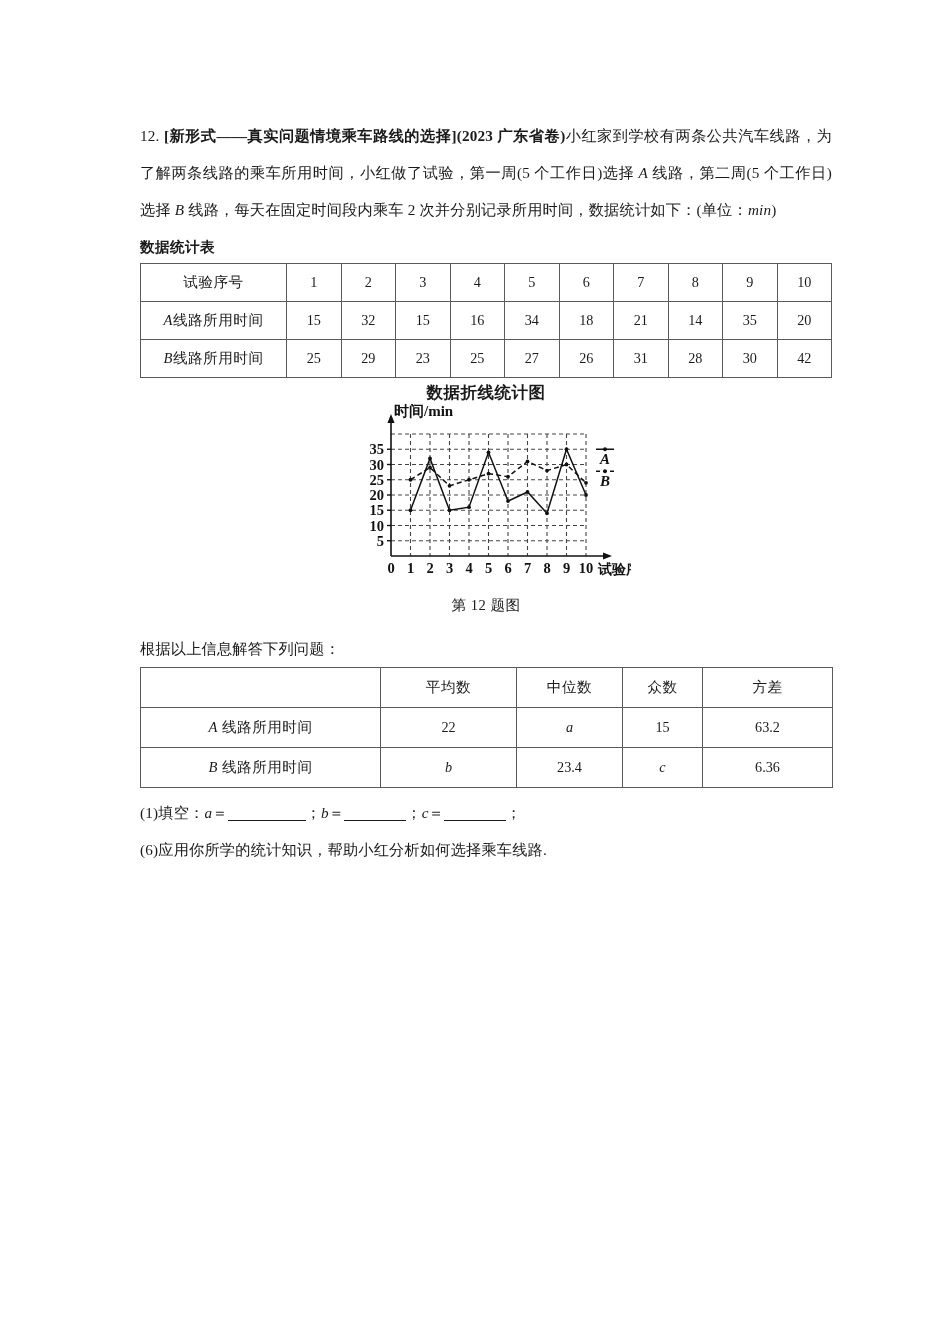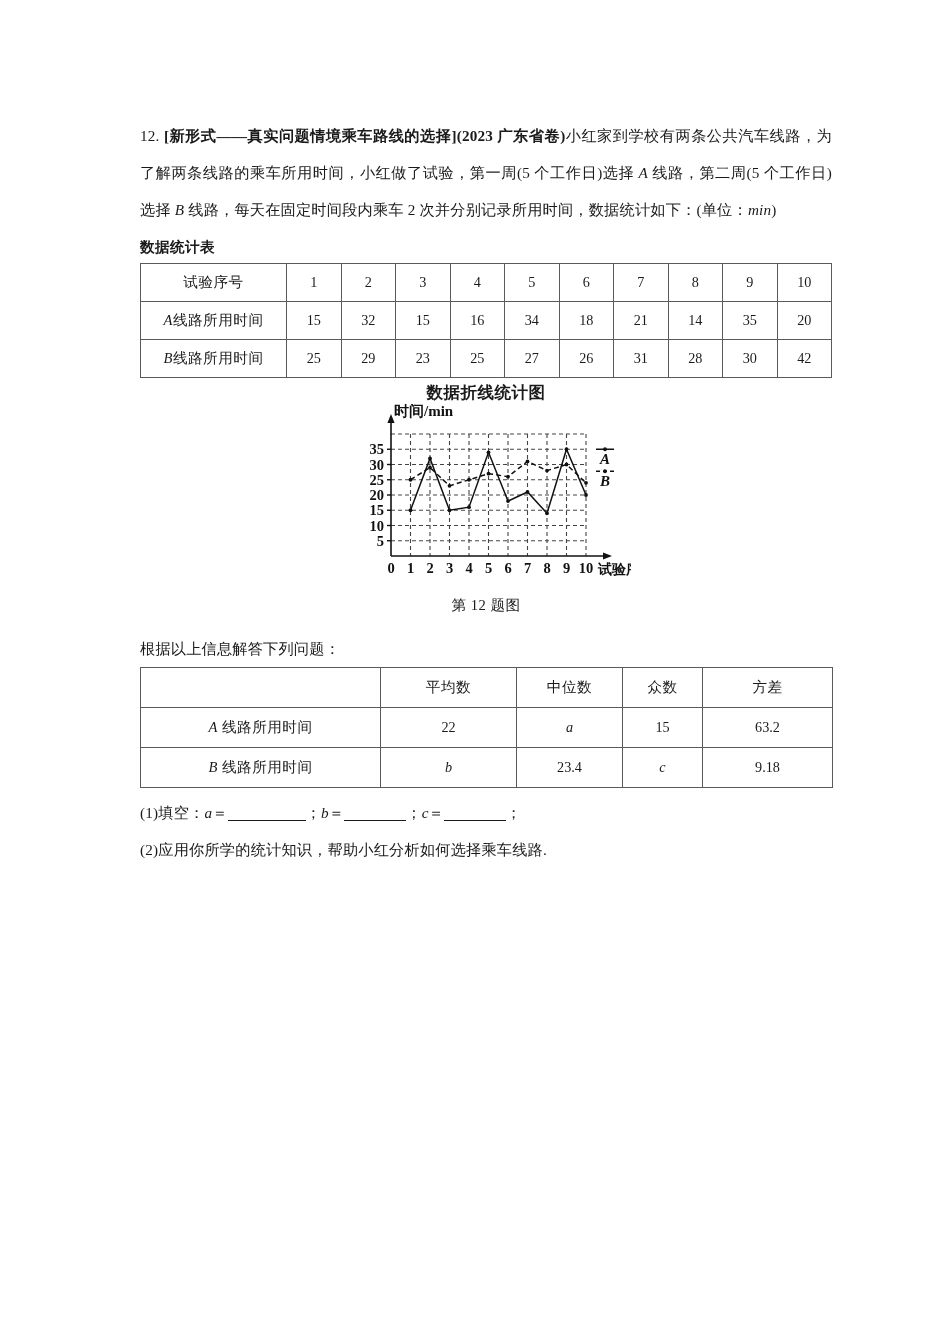--- a/index.html
+++ b/index.html
@@ -280,24 +280,24 @@
           <td class="num">22</td>
           <td class="num"><span class="it">a</span></td>
           <td class="num">15</td>
           <td class="num">63.2</td>
         </tr>
         <tr>
           <td class="rowhead"><span class="it">B</span><span> 线路所用时间</span></td>
           <td class="num"><span class="it">b</span></td>
           <td class="num">23.4</td>
           <td class="num"><span class="it">c</span></td>
-          <td class="num">9.18</td>
+          <td class="num">6.36</td>
         </tr>
       </tbody>
   </table>
 
   <div class="question gap-after-q1">
     <span>(1)填空：</span><span class="it">a</span><span>＝</span><span class="blank b1"></span><span>；</span><span class="it">b</span><span>＝</span><span class="blank b2"></span><span>；</span><span class="it">c</span><span>＝</span><span class="blank b3"></span><span>；</span>
   </div>
 
-  <div class="question">(2)应用你所学的统计知识，帮助小红分析如何选择乘车线路.</div>
+  <div class="question">(6)应用你所学的统计知识，帮助小红分析如何选择乘车线路.</div>
 
 </div>
 
 </body></html>

